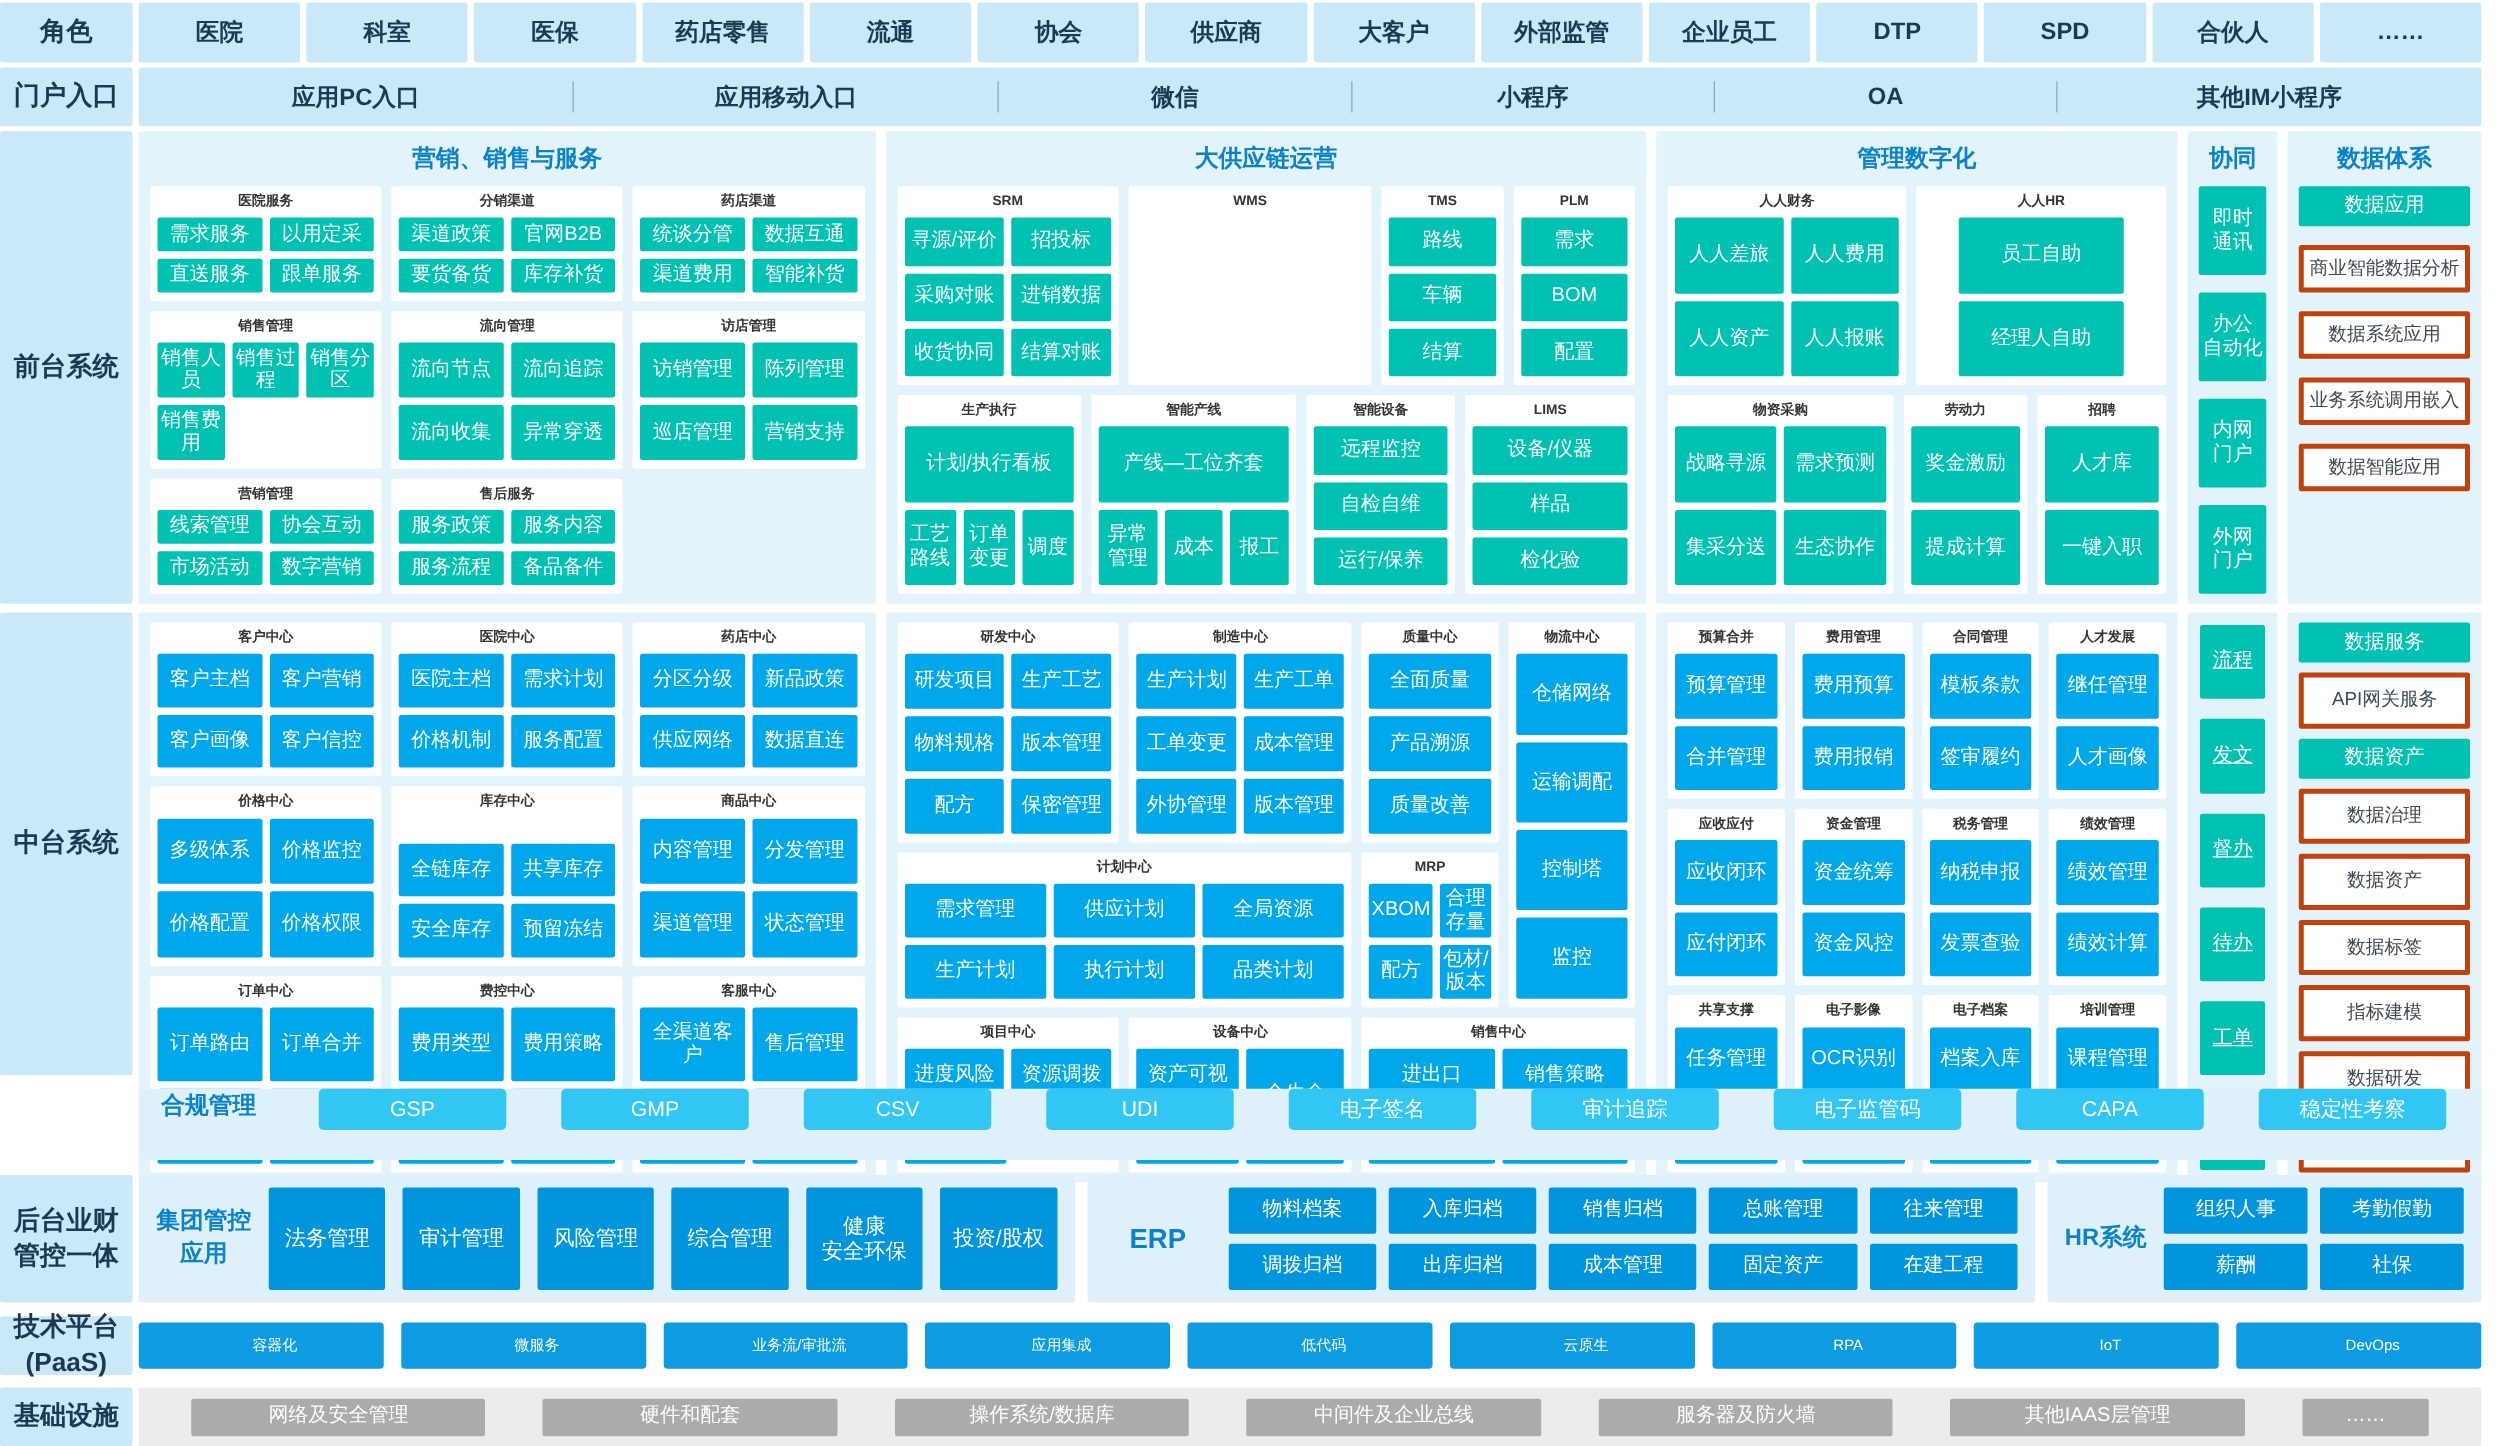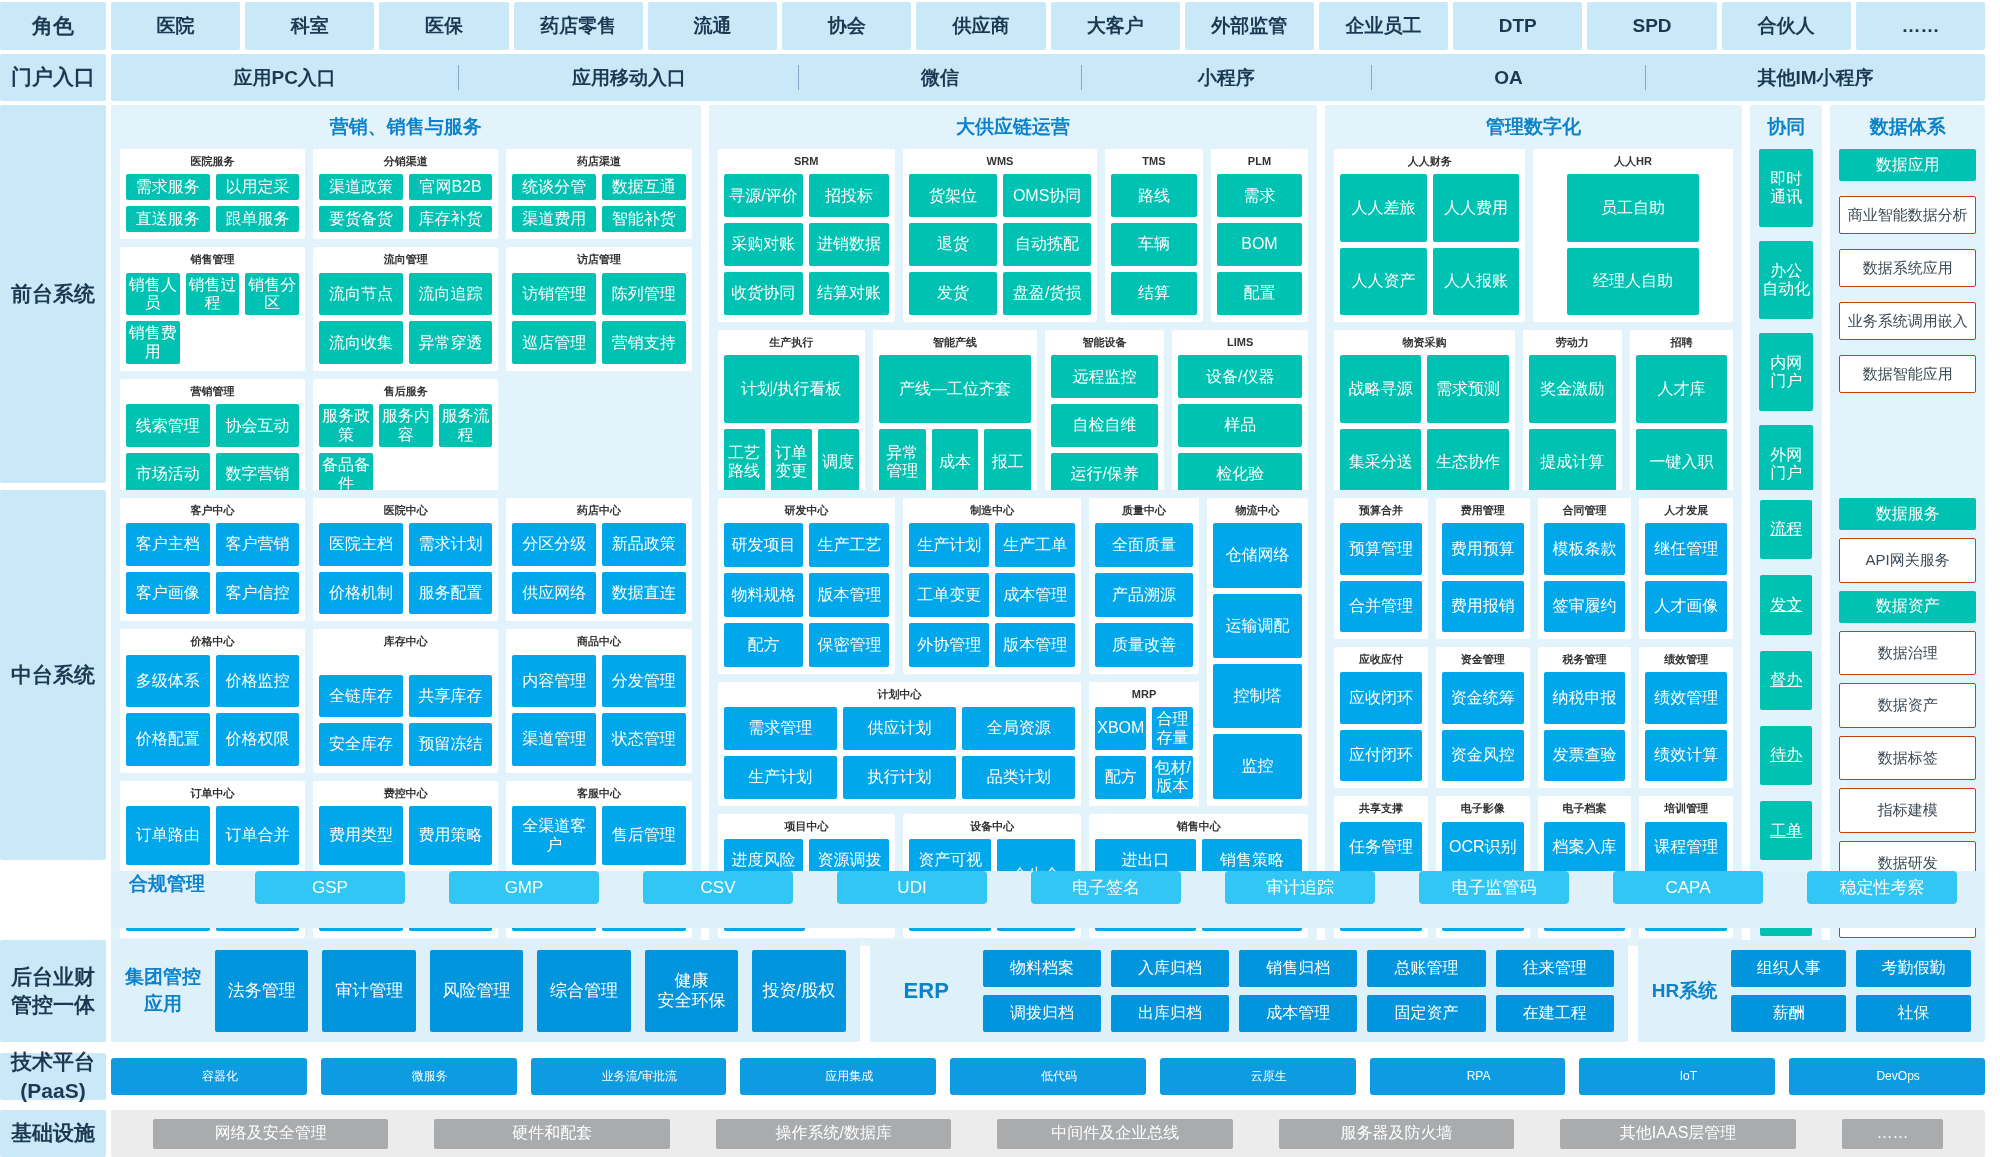--- a/index.html
+++ b/index.html
@@ -64,21 +64,21 @@
   .vstack{display:flex;flex-direction:column;flex:1;min-width:0;}
   #collab-front{gap:14px;}
   #collab-front .btn{flex:1;}
   #collab-mid{gap:16px;padding:2px 1px;}
   #collab-mid .btn{flex:1;text-decoration:underline;}
   #data-front{gap:15px;}
   #data-front .wbox{flex:0 0 38px;}
   #data-mid{gap:8px;}
   #data-mid .wbox{flex:1;}
   .dhead{flex:0 0 32px;}
-  .wbox{background:#fff;border:1px solid #c2410c;color:#3c4a56;display:flex;align-items:center;
+  .wbox{background:#fff;border:4px solid #c2410c;color:#3c4a56;display:flex;align-items:center;
         justify-content:center;text-align:center;font-size:15px;border-radius:2px;padding:2px 3px;
         box-sizing:border-box;line-height:1.2;}
 
   .comp-bar{flex:1;background:#def1fb;border-radius:2px;display:flex;align-items:flex-start;
             justify-content:space-between;padding:0 28px 0 18px;gap:10px;}
   .comp-label{color:#0b82ca;font-weight:700;font-size:19px;flex:none;margin-right:6px;}
   .comp-btn{flex:0 0 150px;height:33px;font-size:17px;border-radius:4px;}
 
   .back-row{flex:1;display:flex;gap:10px;min-width:0;}
   .bpanel{background:#def1fb;border-radius:2px;display:flex;align-items:center;padding:10px 14px;gap:14px;box-sizing:border-box;}
@@ -207,21 +207,21 @@
               <div class="gtitle">营销管理</div>
               <div class="bgrid" style="grid-template-columns: repeat(2, 1fr);">
                 <div class="btn teal">线索管理</div>
                 <div class="btn teal">协会互动</div>
                 <div class="btn teal">市场活动</div>
                 <div class="btn teal">数字营销</div>
               </div>
             </div>
             <div class="group">
               <div class="gtitle">售后服务</div>
-              <div class="bgrid" style="grid-template-columns: repeat(3, 1fr);">
+              <div class="bgrid" style="grid-template-columns: repeat(2, 1fr);">
                 <div class="btn teal">服务政策</div>
                 <div class="btn teal">服务内容</div>
                 <div class="btn teal">服务流程</div>
                 <div class="btn teal">备品备件</div>
               </div>
             </div>
           </div>
       </div>
       <div class="panel">
         <div class="panel-header">大供应链运营</div>
@@ -232,28 +232,20 @@
                 <div class="btn teal">寻源/评价</div>
                 <div class="btn teal">招投标</div>
                 <div class="btn teal">采购对账</div>
                 <div class="btn teal">进销数据</div>
                 <div class="btn teal">收货协同</div>
                 <div class="btn teal">结算对账</div>
               </div>
             </div>
             <div class="group" style="flex: 1.6 1 0%;">
               <div class="gtitle">WMS</div>
-              <div class="bgrid" style="grid-template-columns: repeat(2, 1fr);">
-                <div class="btn teal">货架位</div>
-                <div class="btn teal">OMS协同</div>
-                <div class="btn teal">退货</div>
-                <div class="btn teal">自动拣配</div>
-                <div class="btn teal">发货</div>
-                <div class="btn teal">盘盈/货损</div>
-              </div>
             </div>
             <div class="group" style="flex: 0.75 1 0%;">
               <div class="gtitle">TMS</div>
               <div class="bgrid" style="grid-template-columns: repeat(1, 1fr);">
                 <div class="btn teal">路线</div>
                 <div class="btn teal">车辆</div>
                 <div class="btn teal">结算</div>
               </div>
             </div>
             <div class="group" style="flex: 0.75 1 0%;">

